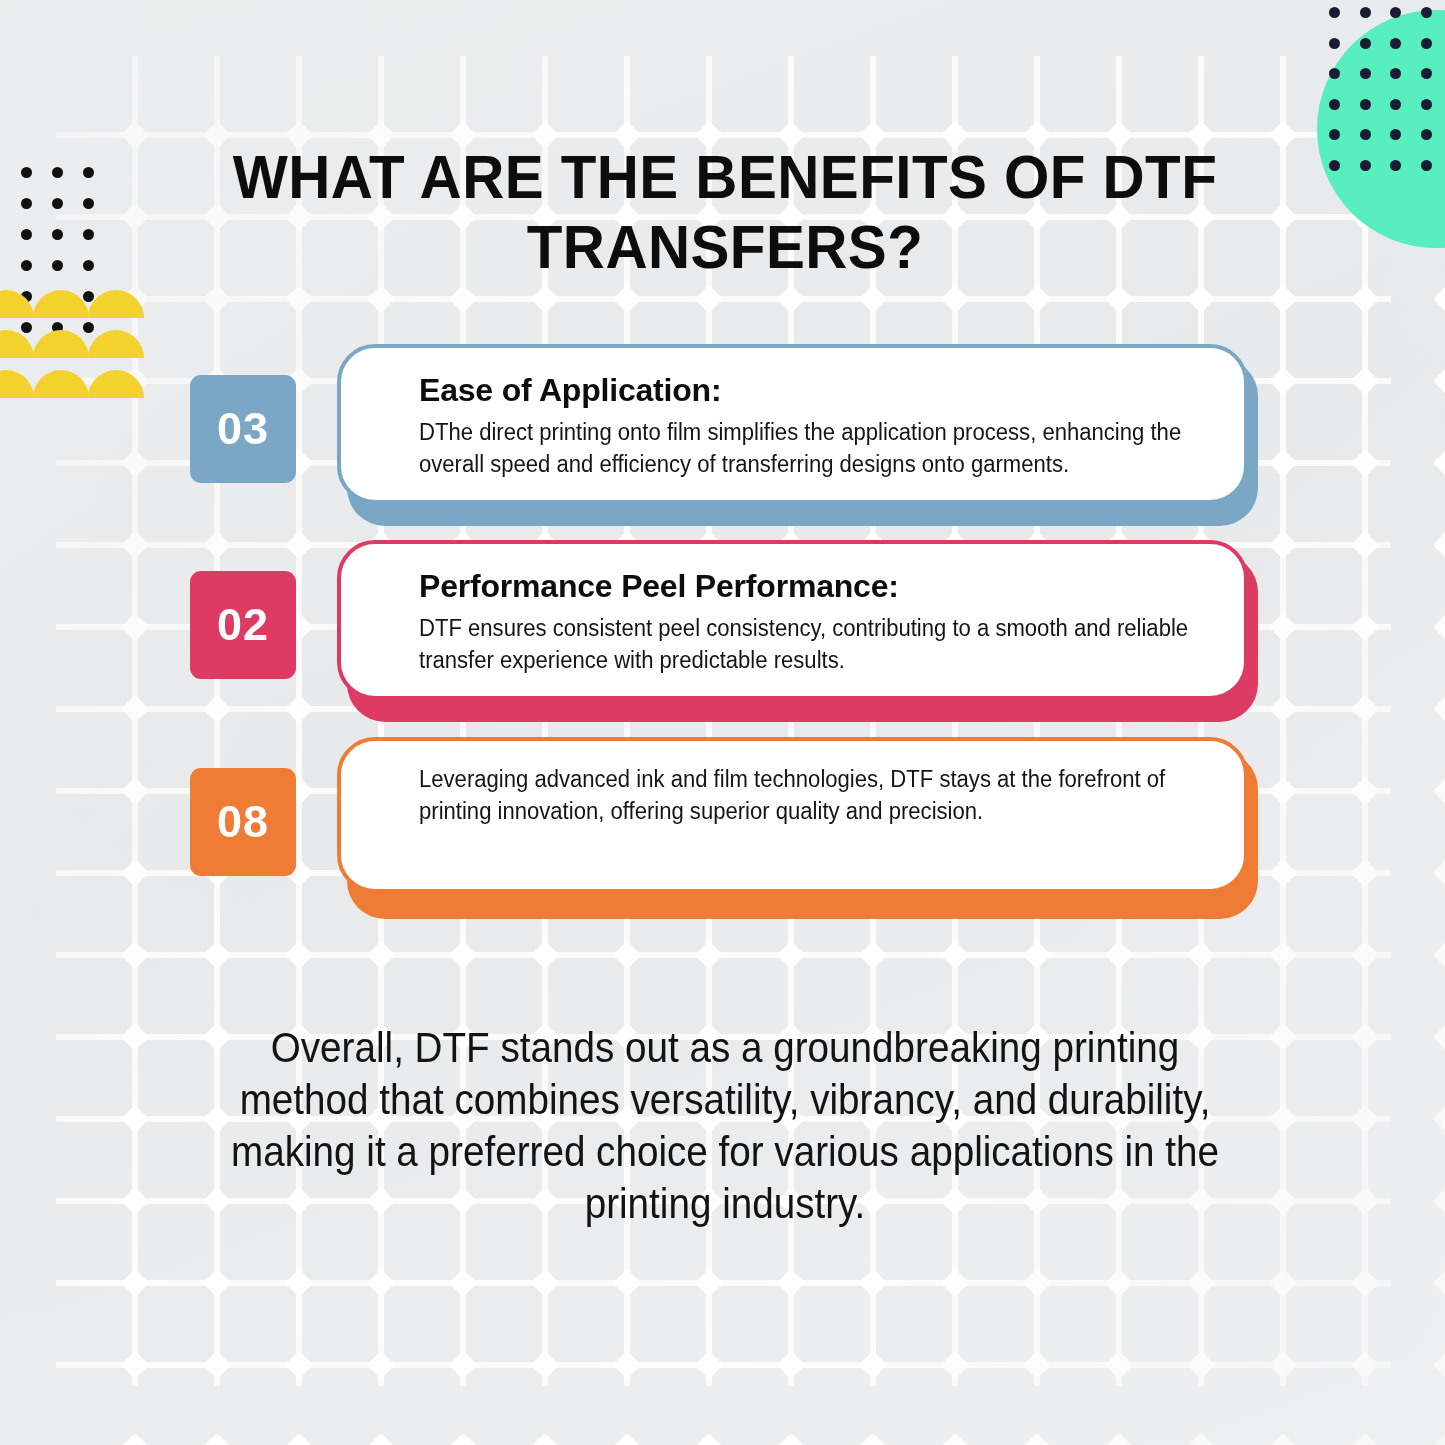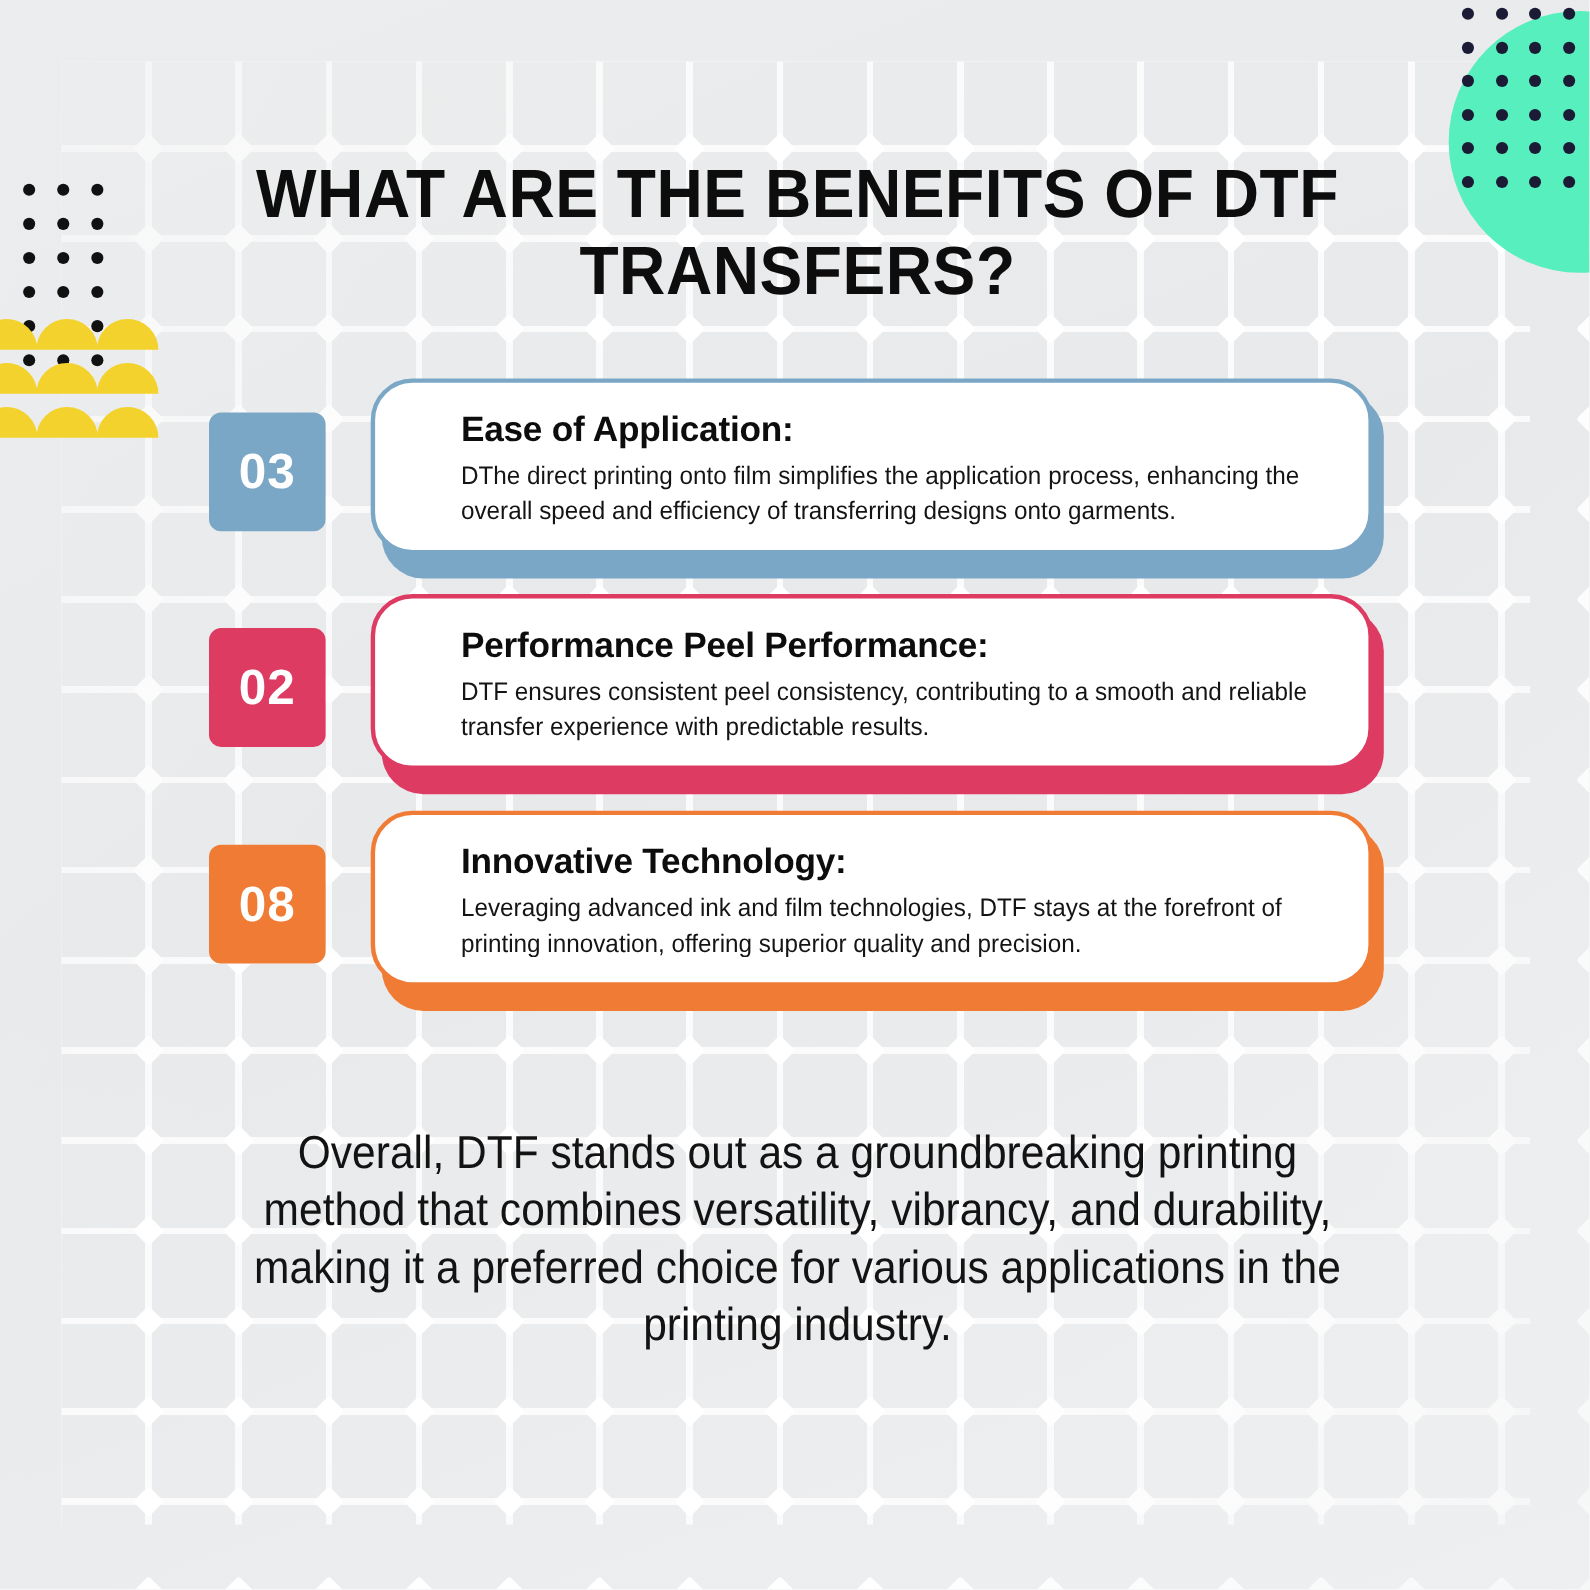--- a/index.html
+++ b/index.html
@@ -586,21 +586,20 @@
         <div class="card-body">DTF ensures consistent peel consistency, contributing to a smooth and reliable transfer experience with predictable results.</div>
       </div>
     </div>
   </div>
 
   <div class="item" style="top:737px">
     <div class="badge" style="background:#f07b35">08</div>
     <div class="card-wrap">
       <div class="card-shadow" style="background:#f07b35"></div>
       <div class="card" style="border-color:#f07b35">
-        <div class="card-title">Innovative Technology:</div>
         <div class="card-body">Leveraging advanced ink and film technologies, DTF stays at the forefront of printing innovation, offering superior quality and precision.</div>
       </div>
     </div>
   </div>
 
   <div class="conclusion">Overall, DTF stands out as a groundbreaking printing method that combines versatility, vibrancy, and durability, making it a preferred choice for various applications in the printing industry.</div>
 
 </div>
 
 </body></html>

